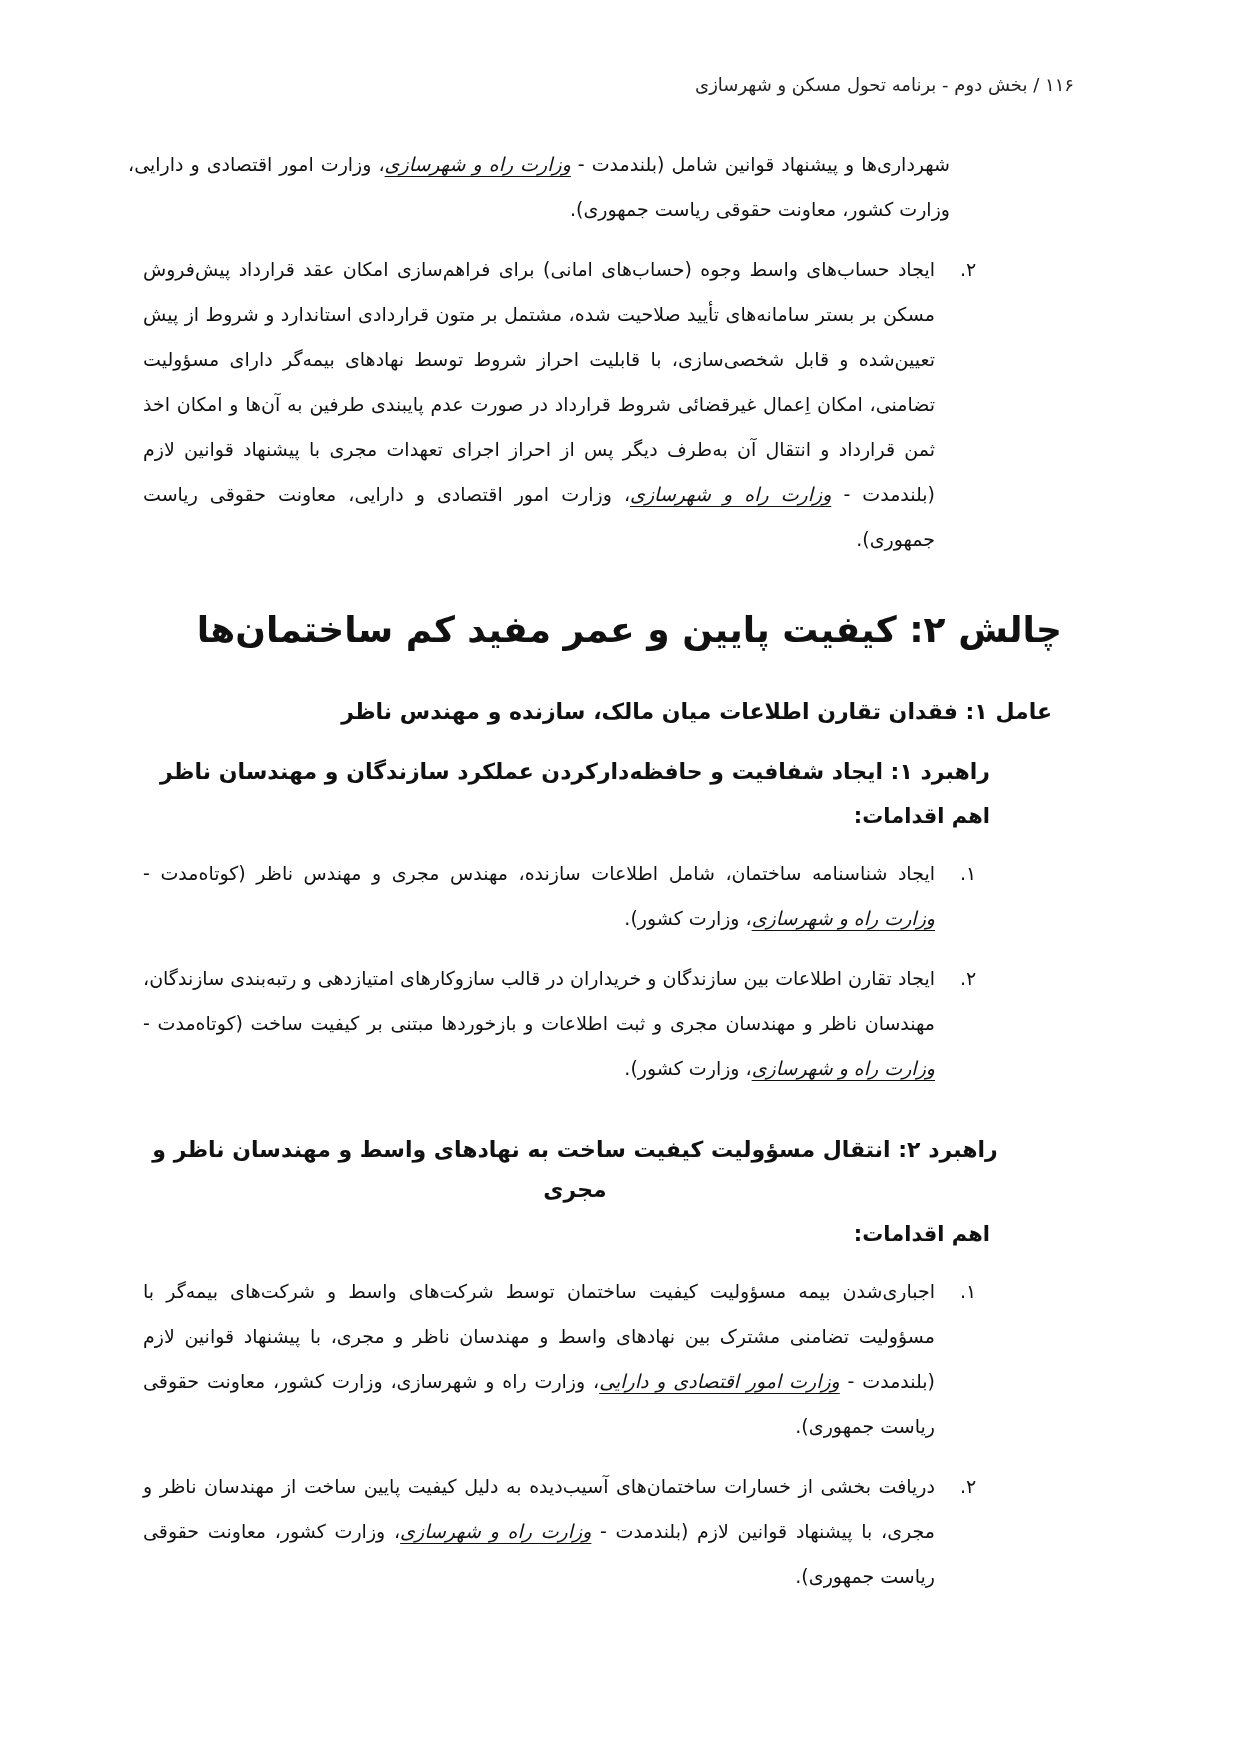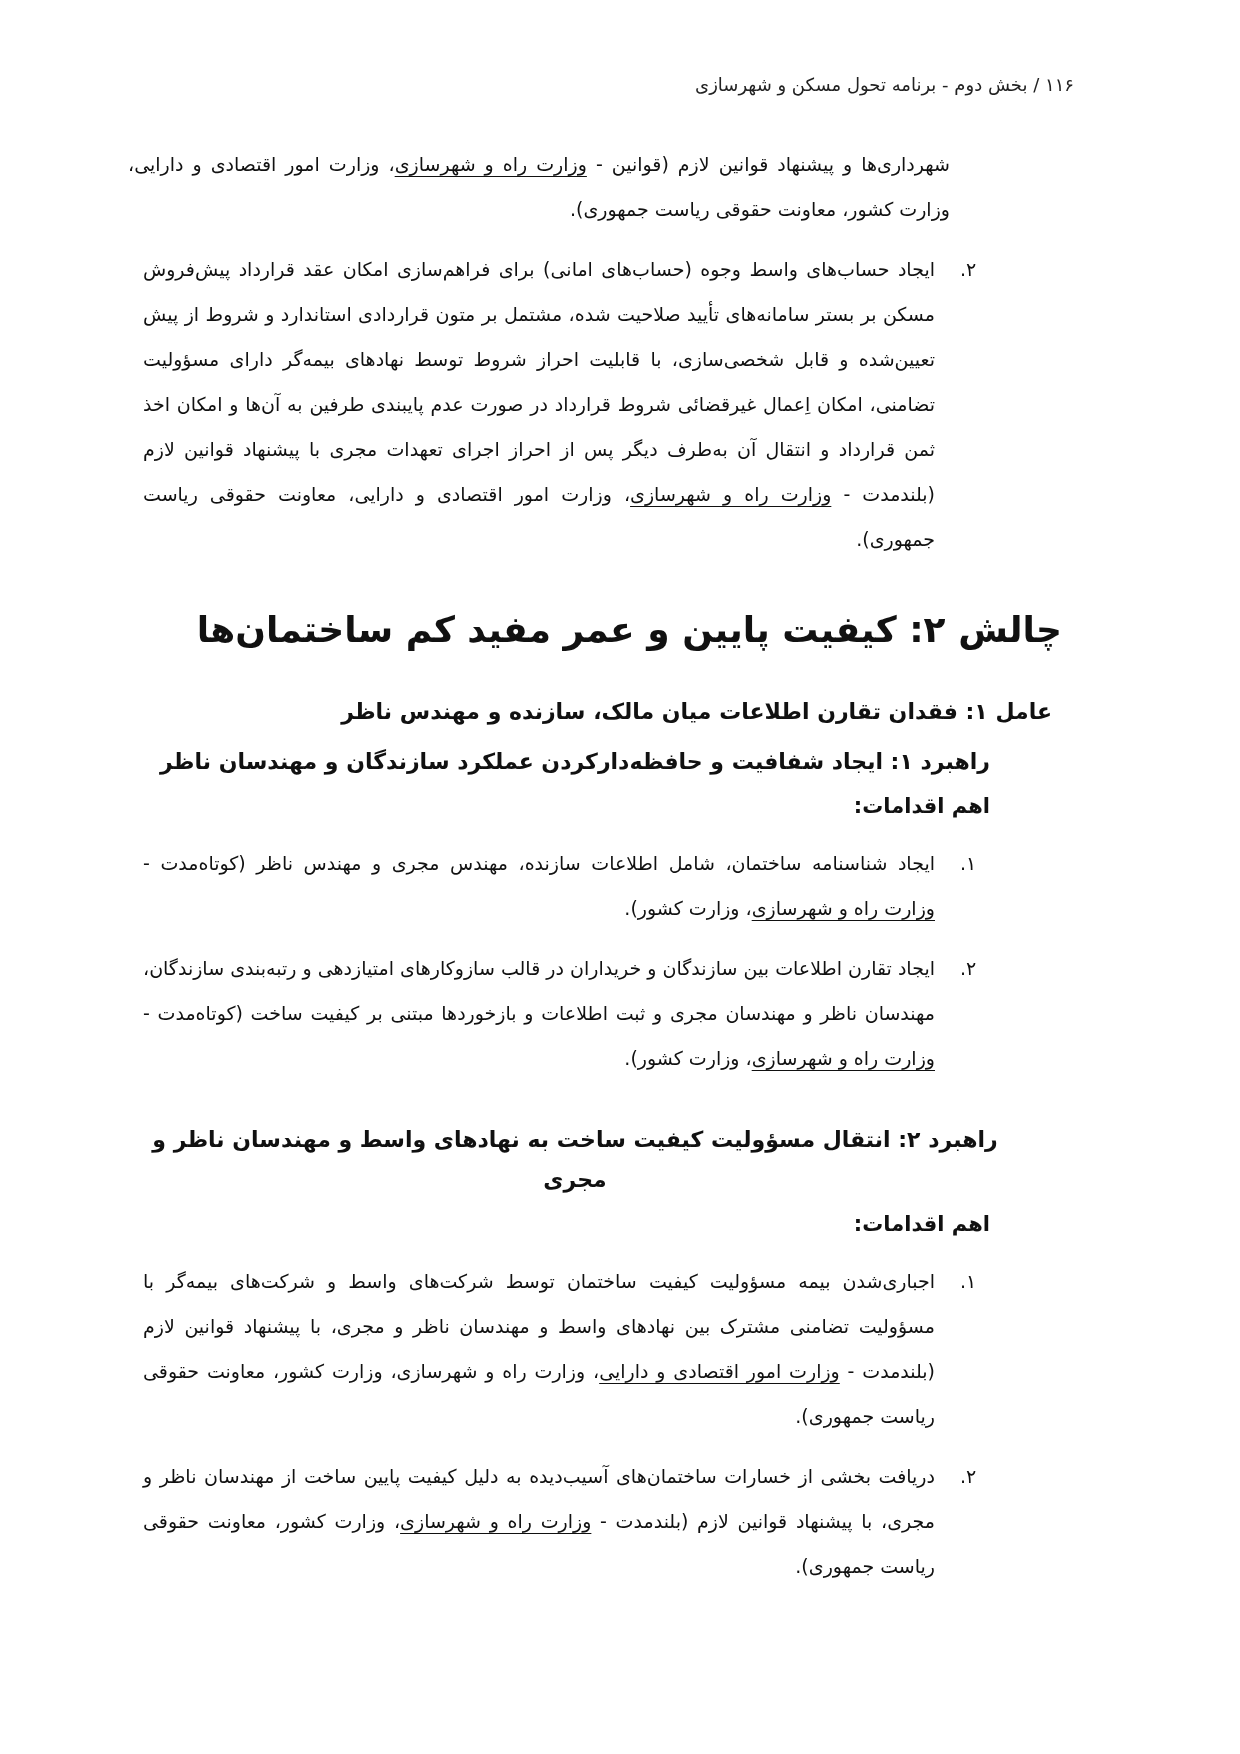--- a/index.html
+++ b/index.html
@@ -2,40 +2,40 @@
 <html><head>
   <meta charset="utf-8">
   <style>
     html, body { margin: 0; padding: 0; background: #ffffff; }
     body { width: 1240px; height: 1754px; position: relative; overflow: hidden;
            font-family: "DejaVu Sans", sans-serif; color: #111; }
     .page { position: absolute; left: 0; top: 0; width: 1240px; height: 1754px; direction: rtl; }
     .running-header { position: absolute; top: 74px; right: 166px; font-size: 18px; color: #222; }
     .content { position: absolute; top: 142px; right: 290px; left: 128px; }
     .body-text { font-size: 19px; line-height: 45px; text-align: justify; text-align-last: right; margin: 0; }
-    .u { text-decoration: underline; text-underline-offset: 5px; }
+    .u { text-decoration: underline; text-underline-offset: 5px; font-style: italic; }
     .list-item { position: relative; font-size: 19px; line-height: 45px; text-align: justify; margin: 0; }
     .list-num { position: absolute; right: -40px; top: 0; width: 30px; text-align: left; font-size: 19px; }
     .cont { margin: 15px; }
     .challenge-title { font-weight: bold; font-size: 36px; margin: 38px -112px 32px 0; line-height: 60px; }
-    .factor-title { font-weight: bold; font-size: 22px; margin: 0 -102px 10px 0; line-height: 40px; }
+    .factor-title { font-weight: bold; font-size: 22px; margin: 0 -102px 20px 0; line-height: 40px; }
     .strategy-title { font-weight: bold; font-size: 22px; margin: 0 -72px 4px 0; line-height: 40px; text-align: center; }
     .actions-title { font-weight: bold; font-size: 21px; margin: 0 -40px 4px 0; line-height: 40px; }
     .gap { height: 24px; }
   </style>
 </head>
 <body>
 
 <div class="page">
 
   <div class="running-header">۱۱۶ / بخش دوم - برنامه تحول مسکن و شهرسازی</div>
 
   <div class="content">
 
-    <p class="body-text"><span>شهرداری‌ها و پیشنهاد قوانین لازم (قوانین - </span><span class="u">وزارت راه و شهرسازی</span><span>، وزارت امور اقتصادی و دارایی، وزارت کشور، معاونت حقوقی ریاست جمهوری).</span></p>
+    <p class="body-text"><span>شهرداری‌ها و پیشنهاد قوانین شامل (بلندمدت - </span><span class="u">وزارت راه و شهرسازی</span><span>، وزارت امور اقتصادی و دارایی، وزارت کشور، معاونت حقوقی ریاست جمهوری).</span></p>
 
     <div class="list-item">
       <span class="list-num">۲.</span>
       <p class="body-text cont"><span>ایجاد حساب‌های واسط وجوه (حساب‌های امانی) برای فراهم‌سازی امکان عقد قرارداد پیش‌فروش مسکن بر بستر سامانه‌های تأیید صلاحیت شده، مشتمل بر متون قراردادی استاندارد و شروط از پیش تعیین‌شده و قابل شخصی‌سازی، با قابلیت احراز شروط توسط نهادهای بیمه‌گر دارای مسؤولیت تضامنی، امکان اِعمال غیرقضائی شروط قرارداد در صورت عدم پایبندی طرفین به آن‌ها و امکان اخذ ثمن قرارداد و انتقال آن به‌طرف دیگر پس از احراز اجرای تعهدات مجری با پیشنهاد قوانین لازم (بلندمدت - </span><span class="u">وزارت راه و شهرسازی</span><span>، وزارت امور اقتصادی و دارایی، معاونت حقوقی ریاست جمهوری).</span></p>
     </div>
 
     <h1 class="challenge-title">چالش ۲: کیفیت پایین و عمر مفید کم ساختمان‌ها</h1>
 
     <h2 class="factor-title">عامل ۱: فقدان تقارن اطلاعات میان مالک، سازنده و مهندس ناظر</h2>
 

